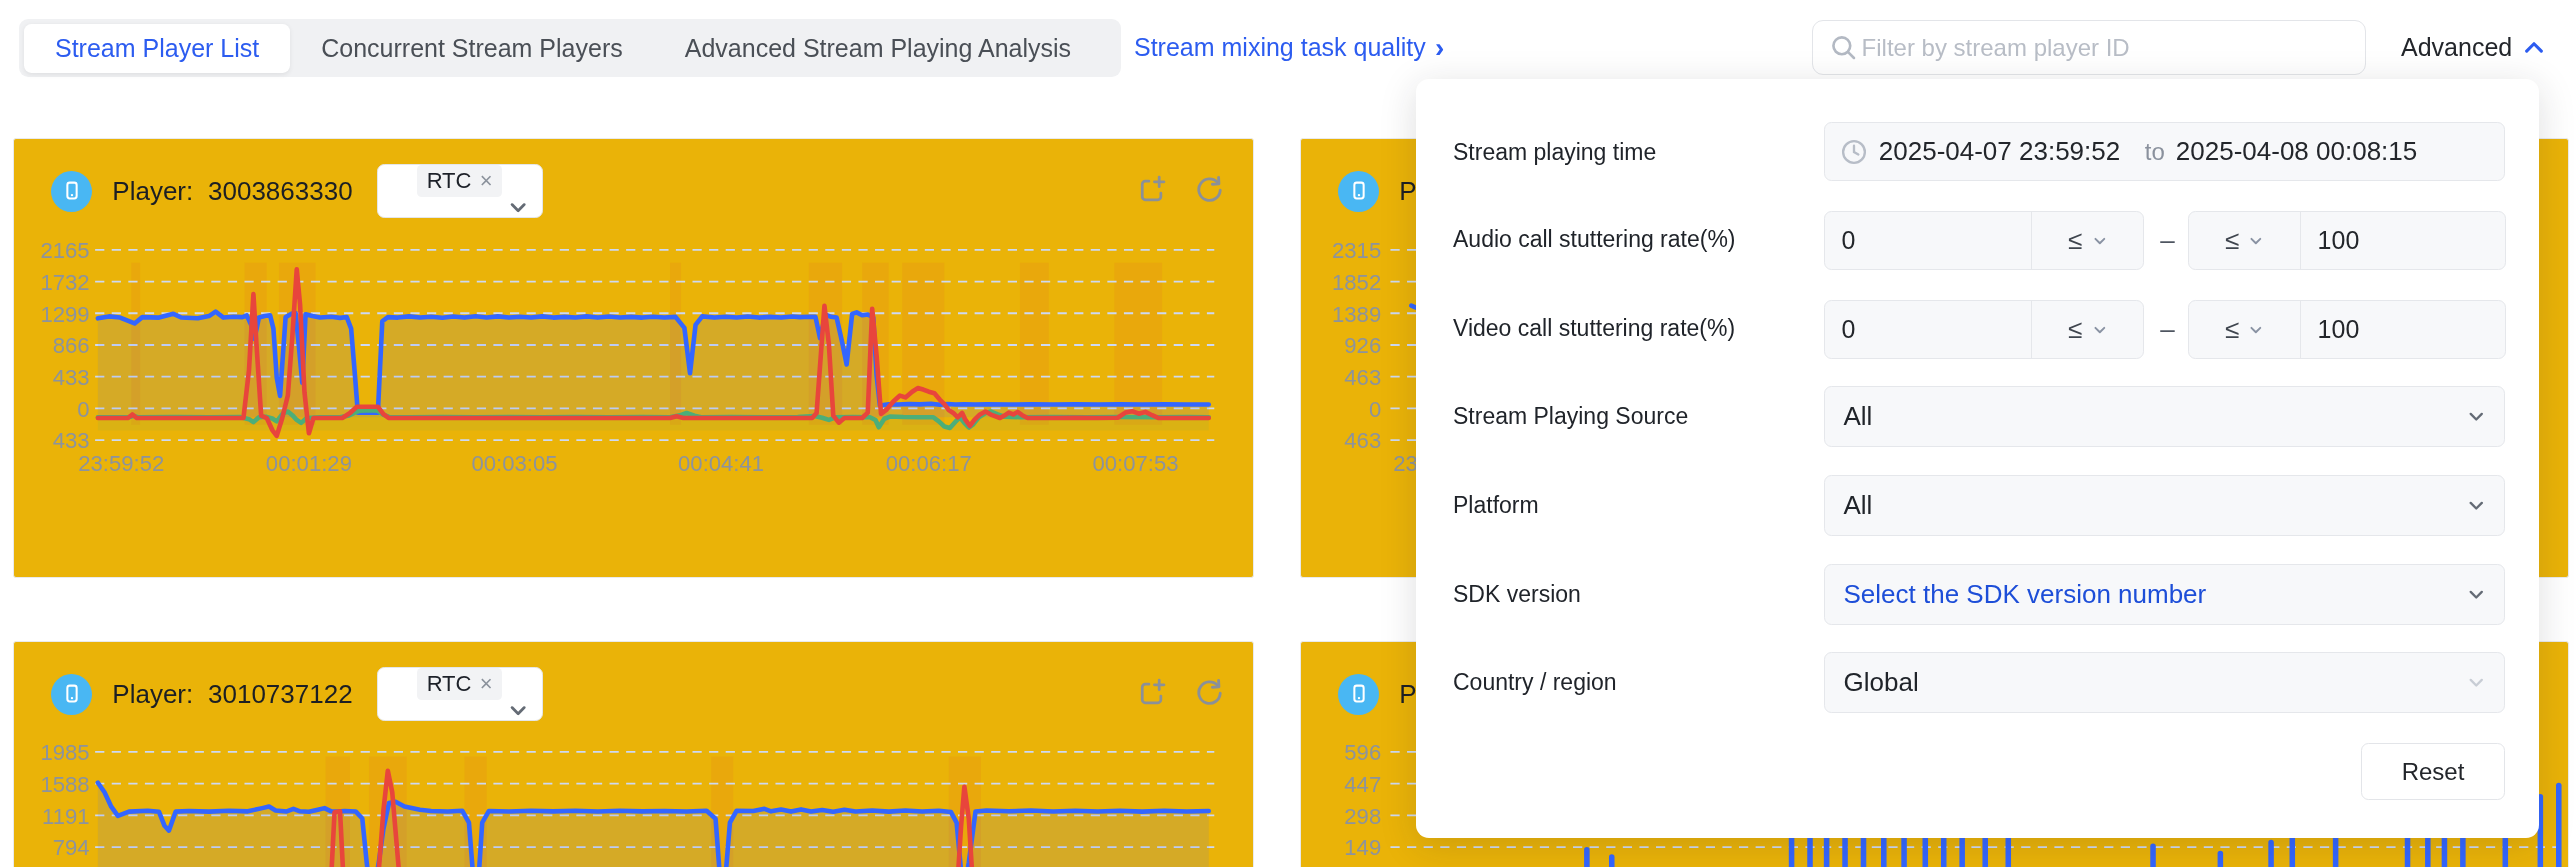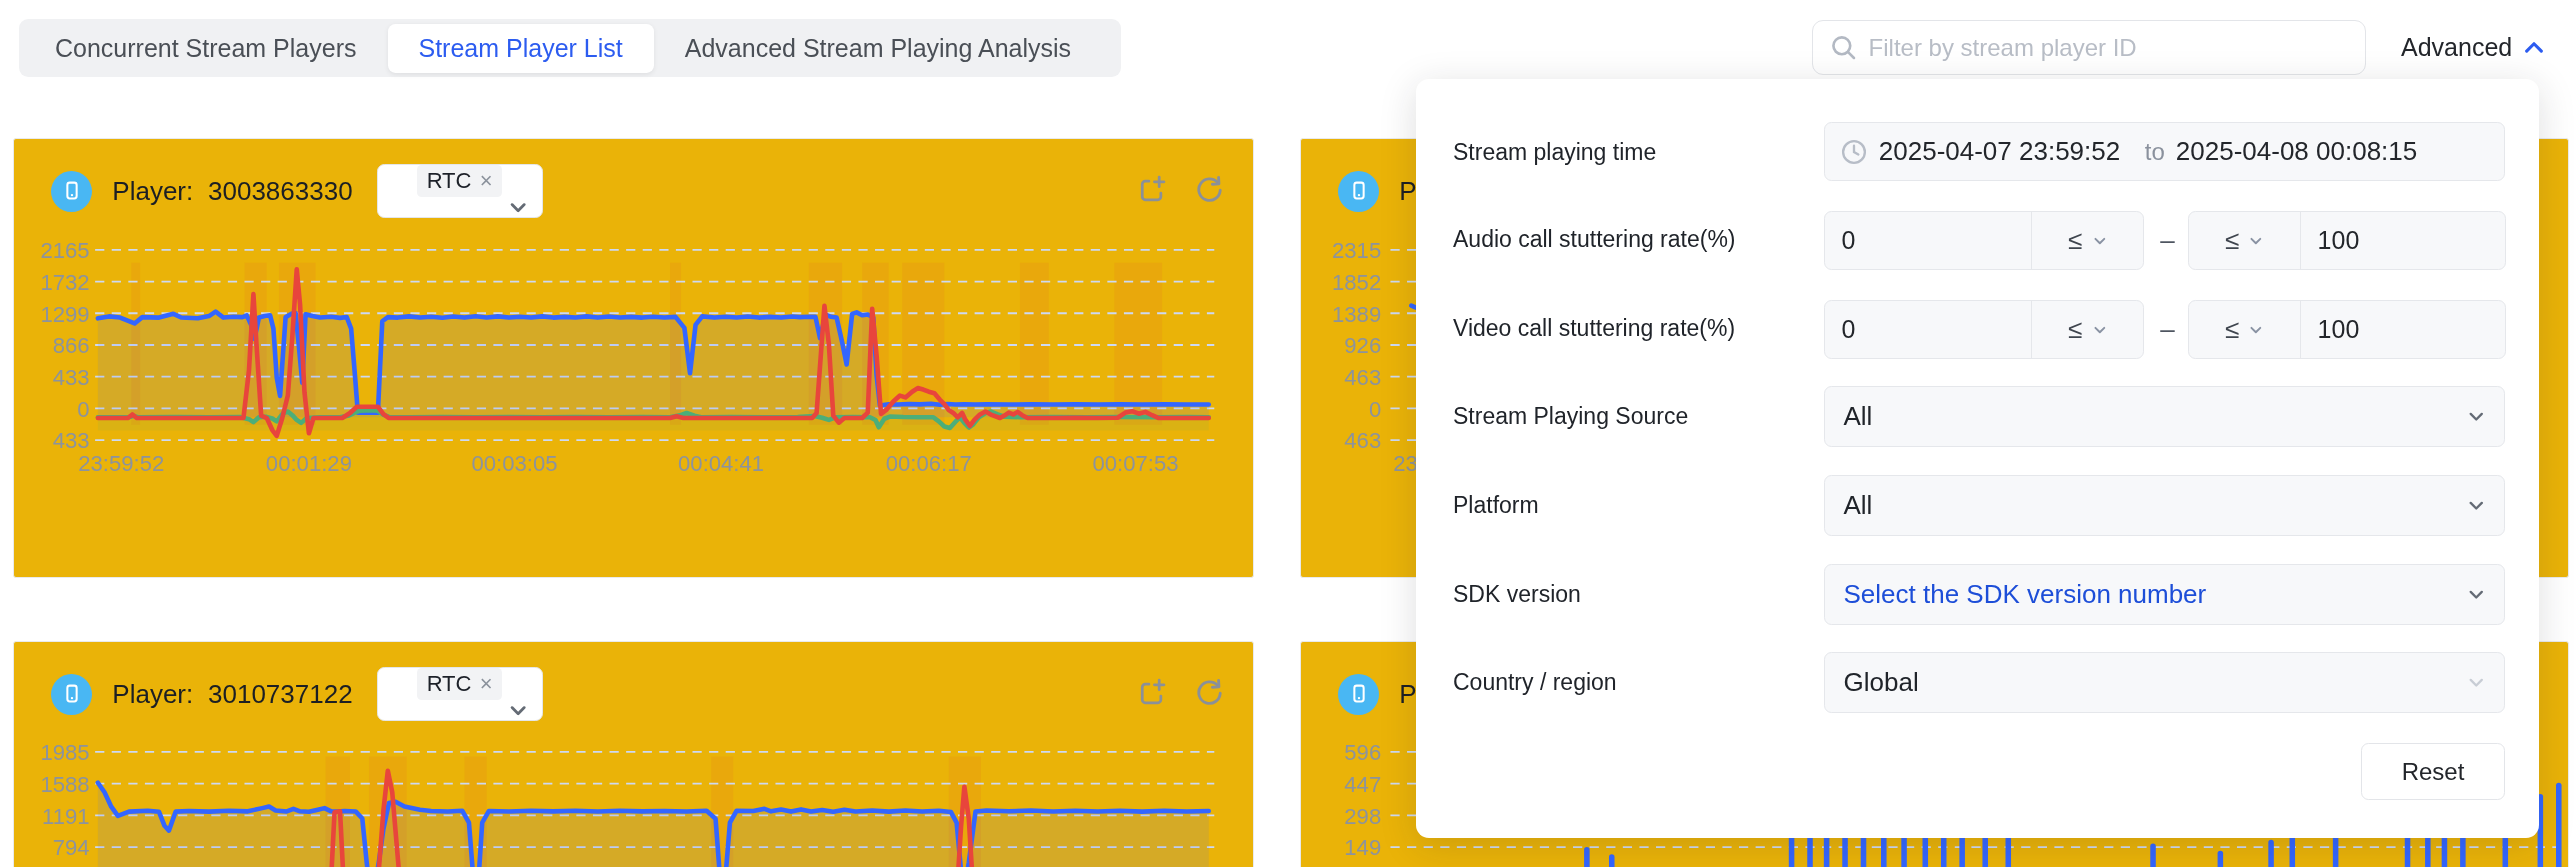--- a/index.html
+++ b/index.html
@@ -13,21 +13,21 @@
   .tab { padding:0 31px; height:49px; display:flex; align-items:center; font-size:25px; color:#4a4f56; cursor:pointer; white-space:nowrap; }
   .tab.active { background:#fff; border-radius:7.4px; color:var(--accent); box-shadow:0 1.8px 5.5px rgba(0,0,0,.07); font-weight:500; }
 
   .quality-link { position:absolute; left:1134px; top:20.3px; height:55px; display:flex; align-items:center; gap:9.2px;
                   color:var(--accent); font-size:25px; cursor:pointer; text-decoration:none; }
   .quality-link .chev { font-size:28px; font-weight:700; line-height:1; }
 
   .search { position:absolute; left:1812px; top:20.3px; width:554px; height:55px; border:1.8px solid #e3e5e9;
             border-radius:11px; display:flex; align-items:center; padding:0 16.6px; background:#fff; }
   .search svg { flex:none; }
-  .search input { border:none; outline:none; flex:1; margin-left:11px; font-size:24px; color:#1d2129;
+  .search input { border:none; outline:none; flex:1; margin-left:4px; font-size:24px; color:#1d2129;
                   font-family:"Liberation Sans",sans-serif; background:transparent; }
   .search input::placeholder { color:#b8bdc6; }
 
   .advanced { position:absolute; left:2401px; top:20.3px; height:55px; display:flex; align-items:center; gap:11px;
               font-size:25px; color:#23262b; cursor:pointer; }
 
   
   .card { position:absolute; background:#eab308; border:1.8px solid #e9eaec; border-radius:3px; overflow:hidden; }
   #card1 { left:13px;  top:138px; width:1241px; height:440px; }
   #card2 { left:13px;  top:641px; width:1241px; height:440px; }
@@ -89,31 +89,35 @@
   .resetbtn { position:absolute; left:945px; top:664px; width:144px; height:57px; background:#fff;
               border:1.8px solid #e3e5e9; border-radius:7.4px; font-size:24px; color:#23262b; cursor:pointer;
               font-family:"Liberation Sans",sans-serif; }
 </style>
 </head>
 <body>
 
 <div id="root">
 
   <div class="tabbar">
+    <div class="tab active">
+        <span>Stream Player List</span>
+      </div>
     <div class="tab">
         <span>Concurrent Stream Players</span>
       </div>
-    <div class="tab active">
-        <span>Stream Player List</span>
-      </div>
     <div class="tab">
         <span>Advanced Stream Playing Analysis</span>
       </div>
   </div>
 
+  <a class="quality-link">
+    <span>Stream mixing task quality</span>
+    <span class="chev">›</span>
+  </a>
 
   <div class="search">
     <svg width="28" height="28" viewBox="0 0 18 18">
       <circle cx="7.6" cy="7.6" r="5.4" fill="none" stroke="#b3b9c3" stroke-width="1.7"></circle>
       <line x1="11.8" y1="11.8" x2="15.4" y2="15.4" stroke="#b3b9c3" stroke-width="1.7" stroke-linecap="round"></line>
     </svg>
     <input placeholder="Filter by stream player ID" style="">
   </div>
 
   <div class="advanced">

